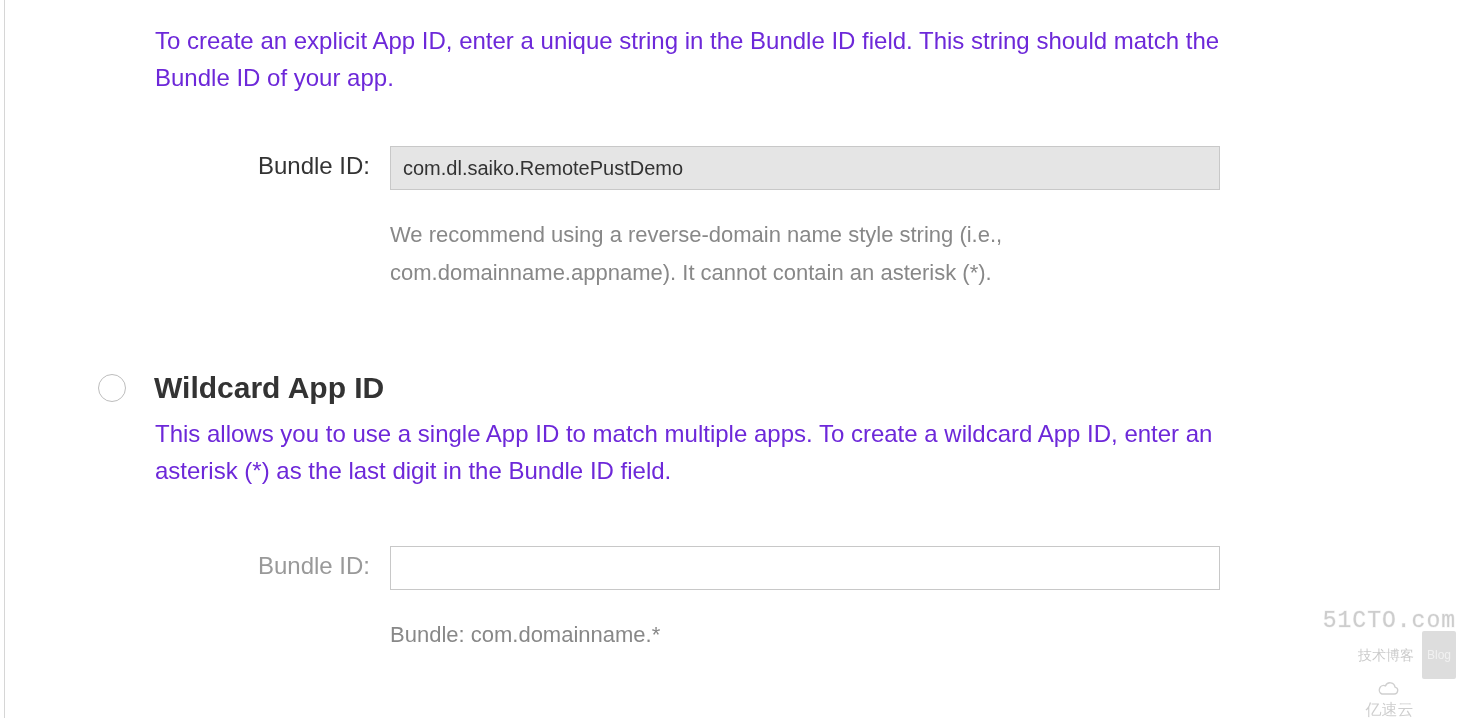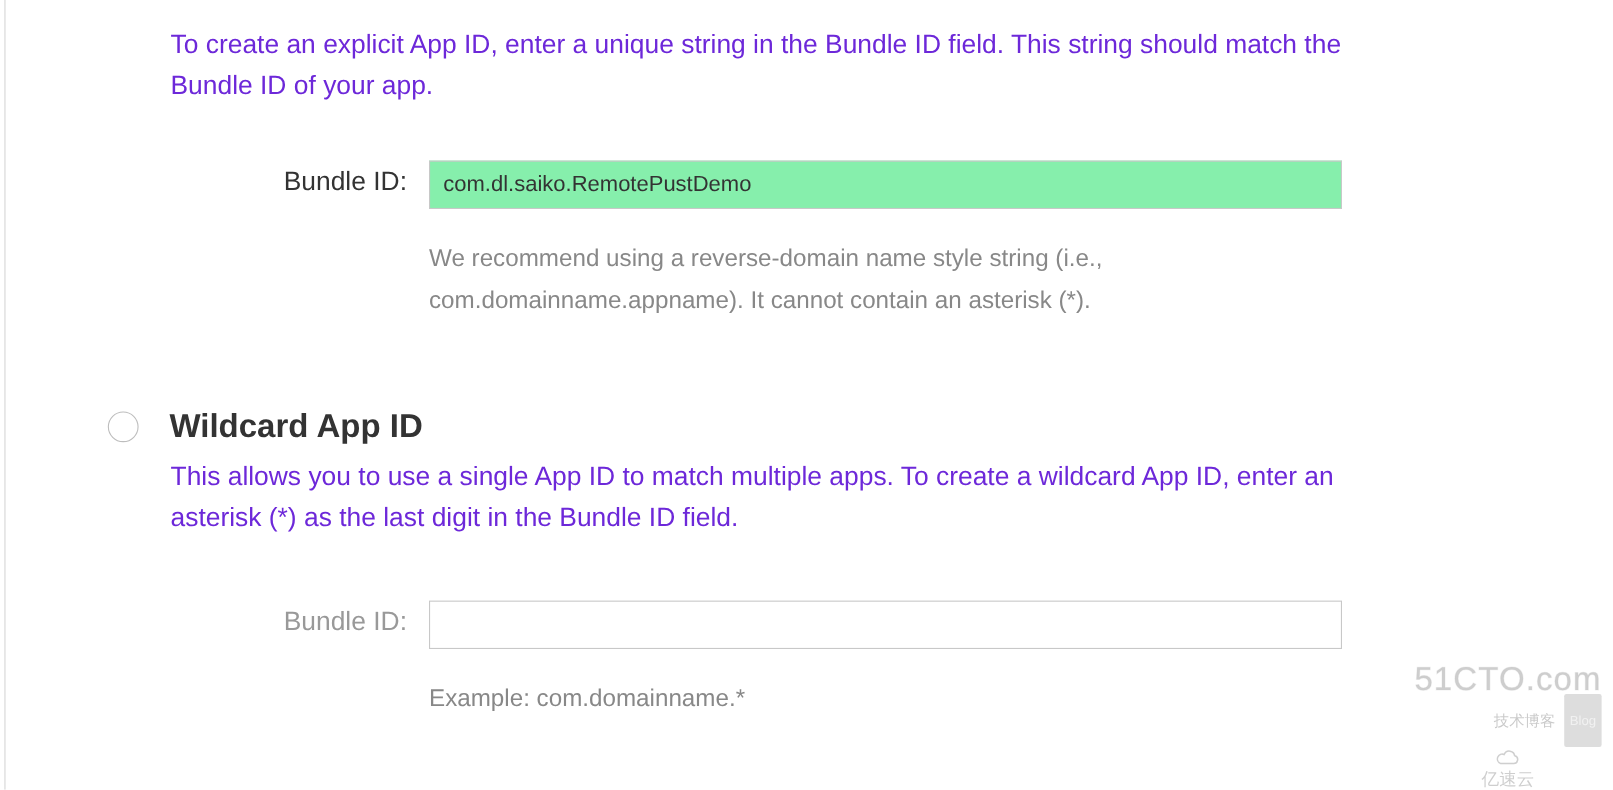--- a/index.html
+++ b/index.html
@@ -70,43 +70,43 @@
     .form-label.disabled { color: #999; }
     .form-field { width: 830px; }
     .text-input {
       width: 830px;
       height: 44px;
       border: 1px solid #c8c8c8;
       font-family: "Lucida Grande","Helvetica Neue",Arial,sans-serif;
       font-size: 20px;
       padding: 6px 12px;
       color: #333;
-      background: #86efac;
+      background: #e5e5e5;
     }
     .text-input:disabled { background: #fff; color: #888; }
     .field-hint {
       margin-top: 26px;
       font-size: 22px;
       line-height: 1.7;
       color: #888;
       max-width: 830px;
     }
 
     .wildcard-block { margin-top: 80px; }
     .wildcard-form { margin-top: 56px; }
 
     .watermarks {
       position: absolute;
       right: 10px; bottom: 0;
       text-align: right;
       line-height: 1;
     }
     .wm1 {
-      font-family: Liberation Sans, sans-serif;
-      font-size: 30px;
+      font-family: Liberation Mono, monospace;
+      font-size: 23px;
       letter-spacing: 1px;
       color: rgba(60,60,60,0.25);
       -webkit-text-stroke: 1px rgba(200,200,200,0.25);
     }
     .wm2 {
       font-size: 14px; color: rgba(80,80,80,0.3);
       margin-top: -2px;
       display: flex; justify-content: flex-end; align-items: center; gap: 8px;
     }
     .wm2 .blog-pill {
@@ -145,21 +145,21 @@
       <div class="radio-outer" role="radio" aria-checked="false"></div>
       <div class="option-title">Wildcard App ID</div>
     </div>
 
     <p class="section-desc">This allows you to use a single App ID to match multiple apps. To create a wildcard App ID, enter an asterisk (*) as the last digit in the Bundle ID field.</p>
 
     <div class="form-row wildcard-form">
       <div class="form-label disabled">Bundle ID:</div>
       <div class="form-field">
         <input type="text" class="text-input" disabled="" value="" style="">
-        <div class="field-hint">Example: com.domainname.*</div>
+        <div class="field-hint">Bundle: com.domainname.*</div>
       </div>
     </div>
   </div>
 </div>
 
 <div class="watermarks">
   <div class="wm1">51CTO.com</div>
   <div class="wm2">
     <span>技术博客</span>
     <span class="blog-pill">Blog</span>

